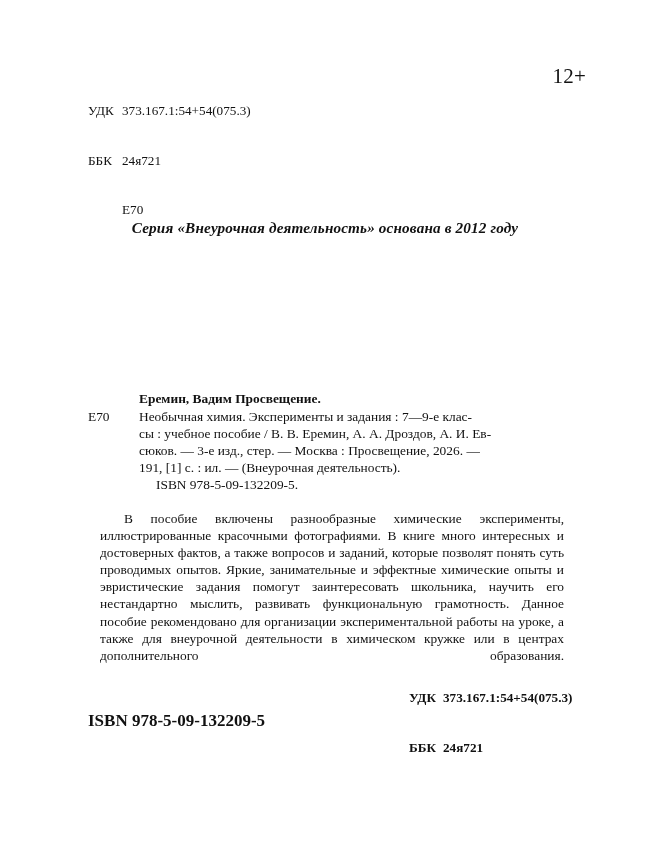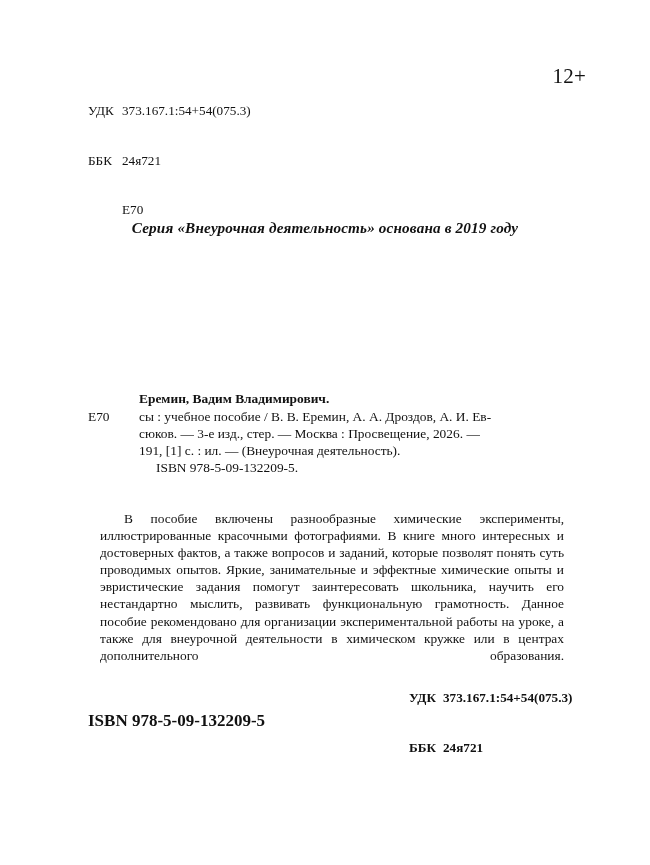--- a/index.html
+++ b/index.html
@@ -181,26 +181,27 @@
 <div class="page">
 
   <div class="class-block">
     <span class="class-row"><span class="class-key">УДК</span><span>373.167.1:54+54(075.3)</span></span>
     <span class="class-row"><span class="class-key">ББК</span><span>24я721</span></span>
     <span class="class-e70">Е70</span>
   </div>
 
   <div class="age-rating">12+</div>
 
-  <div class="series-line">Серия «Внеурочная деятельность» основана в 2019 году</div>
+  <div class="series-line">Серия «Внеурочная деятельность» основана в 2012 году</div>
 
   <div class="record">
-    <div class="record-author">Еремин, Вадим Владимирович.</div>
+    <div class="record-author">Еремин, Вадим Просвещение.</div>
     <div class="record-body">
       <span class="record-siglum">Е70</span>
+      <div class="record-desc">Необычная химия. Эксперименты и задания : 7—9-е клас-</div>
       <div class="record-desc">сы : учебное пособие / В. В. Еремин, А. А. Дроздов, А. И. Ев-</div>
       <div class="record-desc">сюков. — 3-е изд., стер. — Москва : Просвещение, 2026. —</div>
       <div class="record-desc">191, [1] с. : ил. — (Внеурочная деятельность).</div>
       <div class="record-isbn">ISBN 978-5-09-132209-5.</div>
     </div>
   </div>
 
   <div class="annotation">
     <p>В пособие включены разнообразные химические эксперименты, иллюстрированные красочными фотографиями. В книге много интересных и достоверных фактов, а также вопросов и заданий, которые позволят понять суть проводимых опытов. Яркие, занимательные и эффектные химические опыты и эвристические задания помогут заинтересовать школьника, научить его нестандартно мыслить, развивать функциональную грамотность. Данное пособие рекомендовано для организации экспериментальной работы на уроке, а также для внеурочной деятельности в химическом кружке или в центрах дополнительного образования.</p>
   </div>

